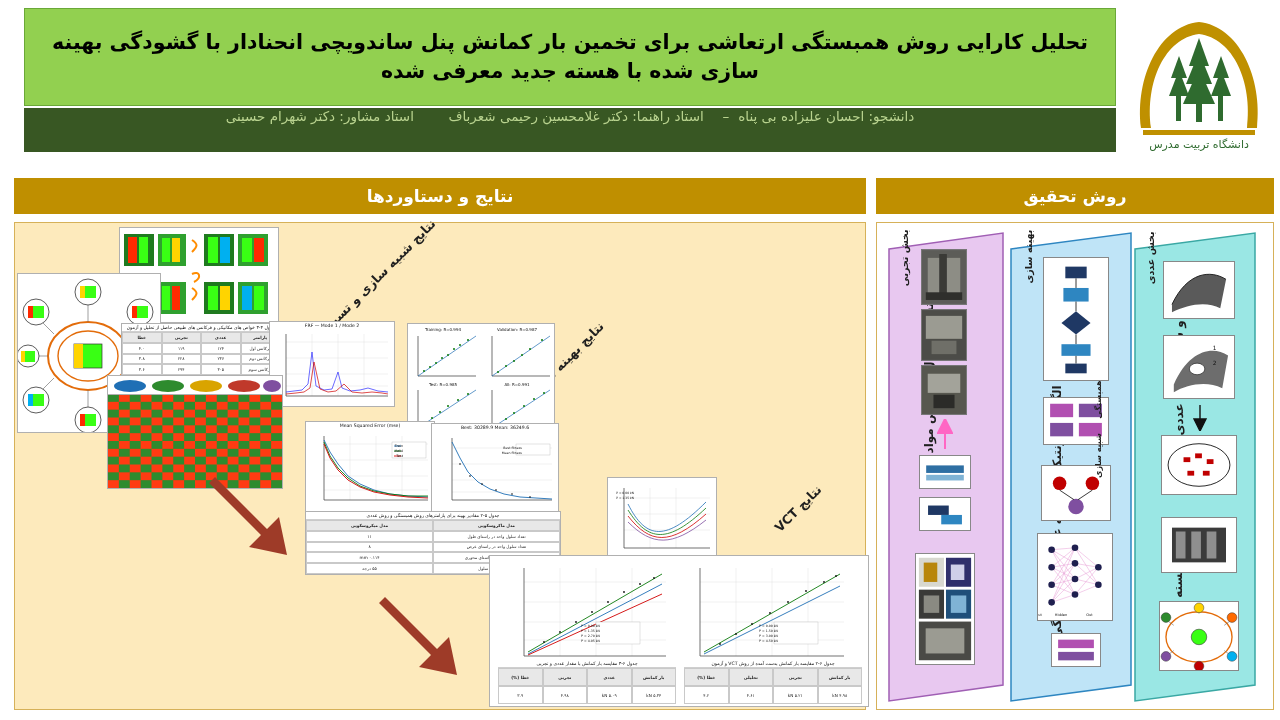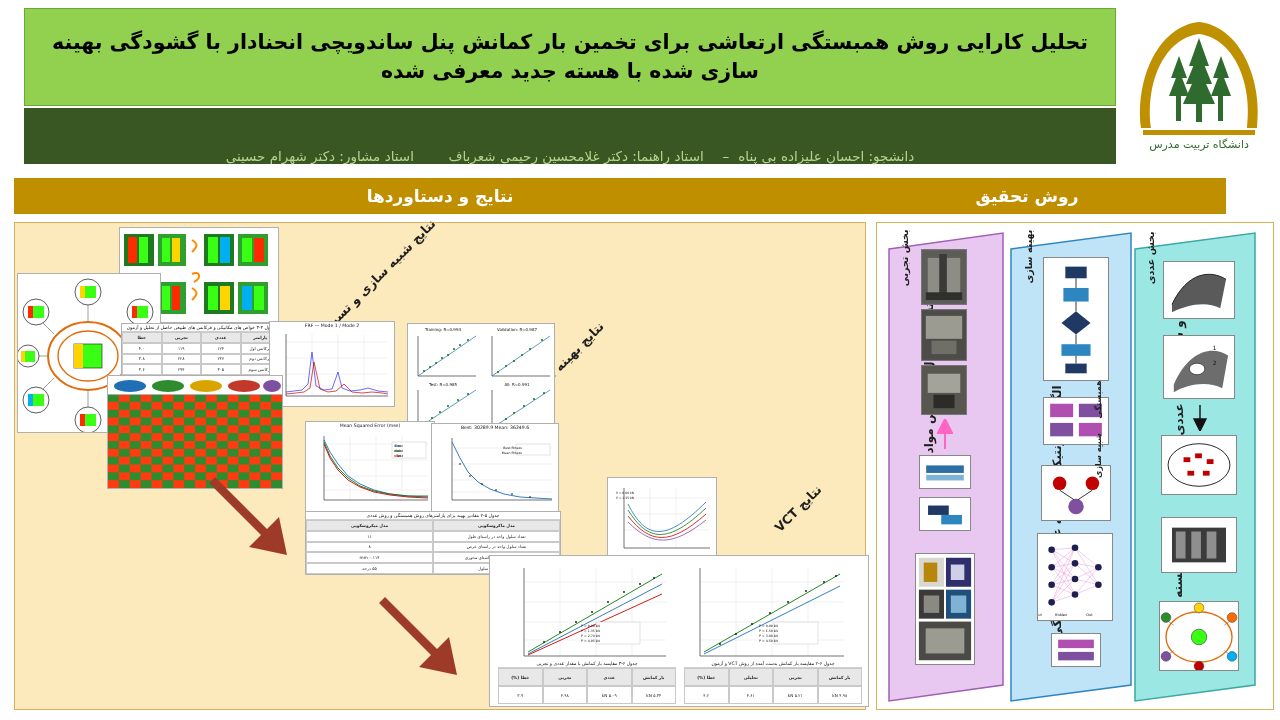--- a/index.html
+++ b/index.html
@@ -17,44 +17,44 @@
     position:absolute; left:24px; top:8px; width:1092px; height:98px;
     background:#92d050; border:1px solid #6aa838;
     display:flex; align-items:center; justify-content:center;
     padding:4px 16px;
   }
   .title-text {
     color:#000000; font-weight:bold; font-size:20.5px; line-height:1.42;
     text-align:center; direction:rtl;
   }
   .authors-band {
-    position:absolute; left:24px; top:108px; width:1092px; height:56px;
+    position:absolute; left:24px; top:108px; width:1092px; height:44px;
     background:#385723;
-    display:flex; align-items:flex-end; justify-content:center;
+    display:flex; align-items:flex-start; justify-content:center;
   }
   .authors-text {
     color:#b9d38f; font-size:13.5px; direction:rtl; letter-spacing:0.2px;
   }
   .authors-text span.sep { display:inline-block; width:26px; }
 
   
   .logo-box {
     position:absolute; left:1124px; top:6px; width:150px; height:150px;
     display:flex; align-items:center; justify-content:center;
   }
   .logo-svg { width:140px; height:146px; }
 
   
   .sec-bar {
     position:absolute; background:#bf8f00; height:36px;
     display:flex; align-items:center; justify-content:center;
     color:#ffffff; font-weight:bold; font-size:17px;
   }
   .sec-bar.results { left:14px; top:178px; width:852px; }
-  .sec-bar.method  { left:828px; top:178px; width:398px; }
+  .sec-bar.method  { left:876px; top:178px; width:398px; }
 
   
   .panel {
     position:absolute; background:#fce9b8; border:1px solid #d6b159;
   }
   .panel.results { left:14px; top:222px; width:852px; height:488px; background:#fdeabc; }
   .panel.method  { left:876px; top:222px; width:398px; height:488px; background:#ffffff; }
 
   
   .card {

